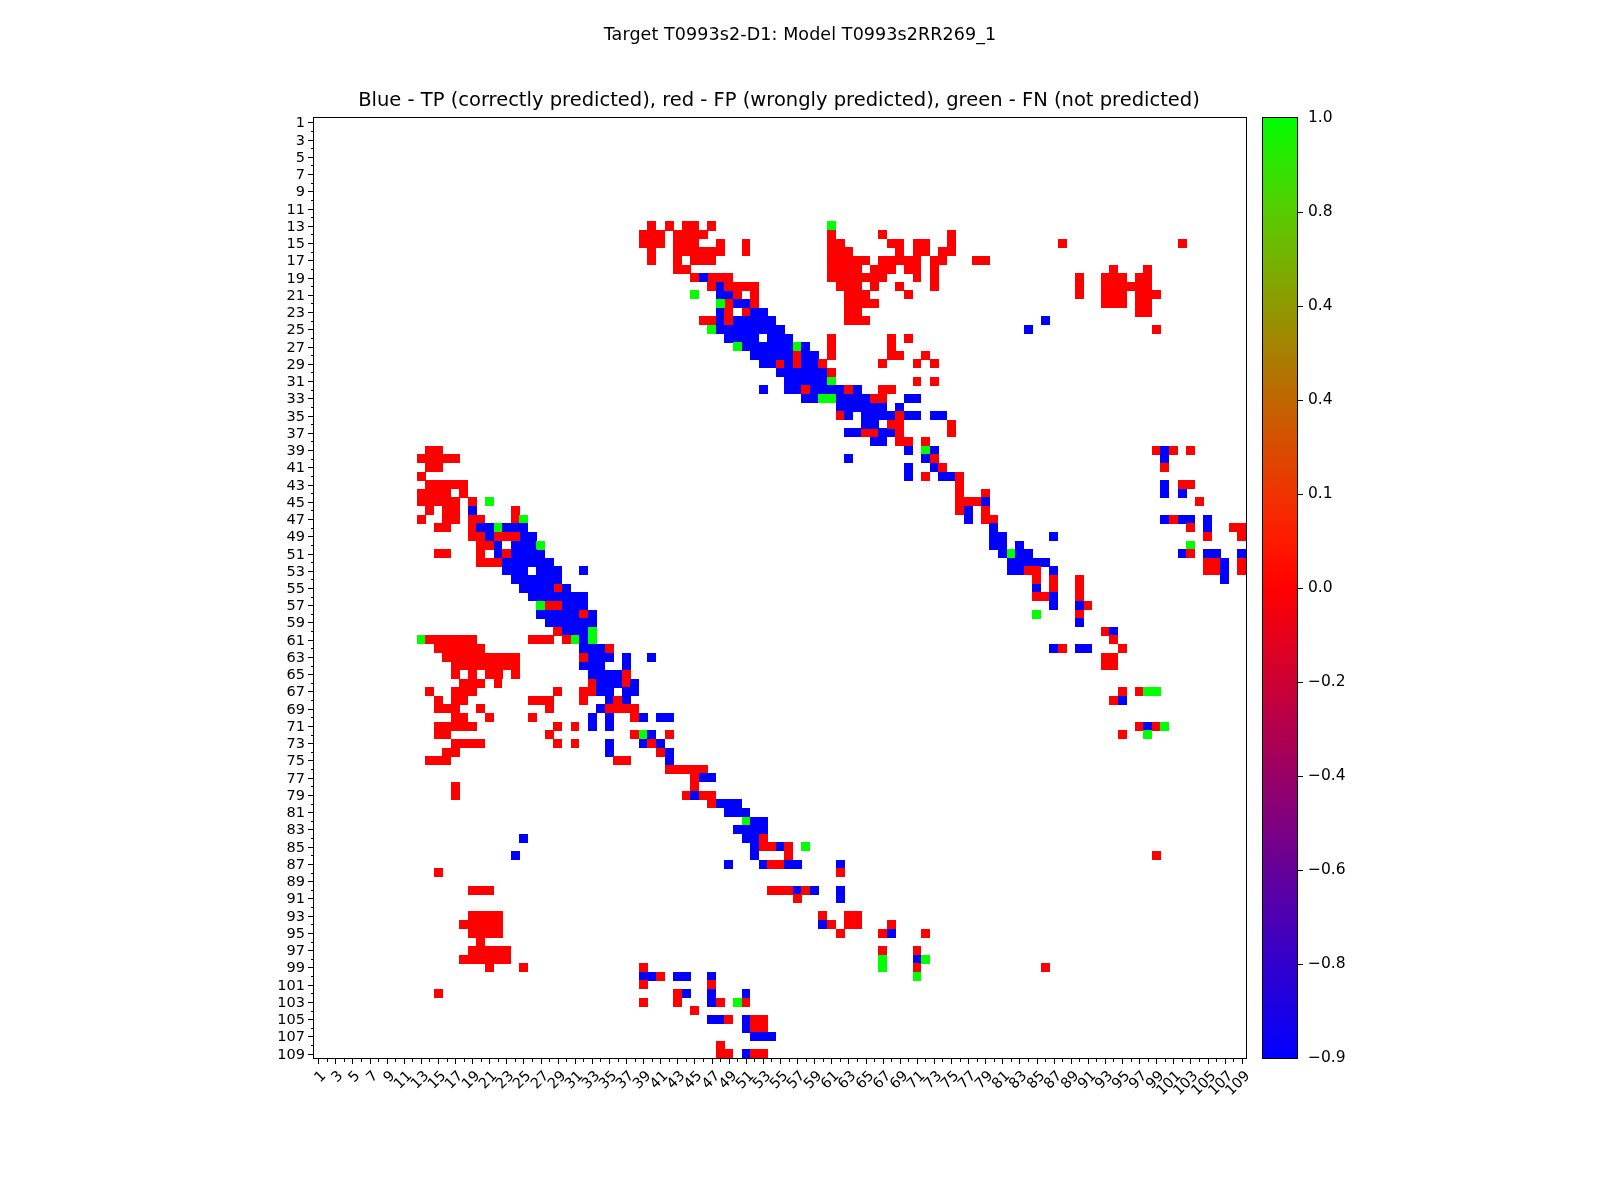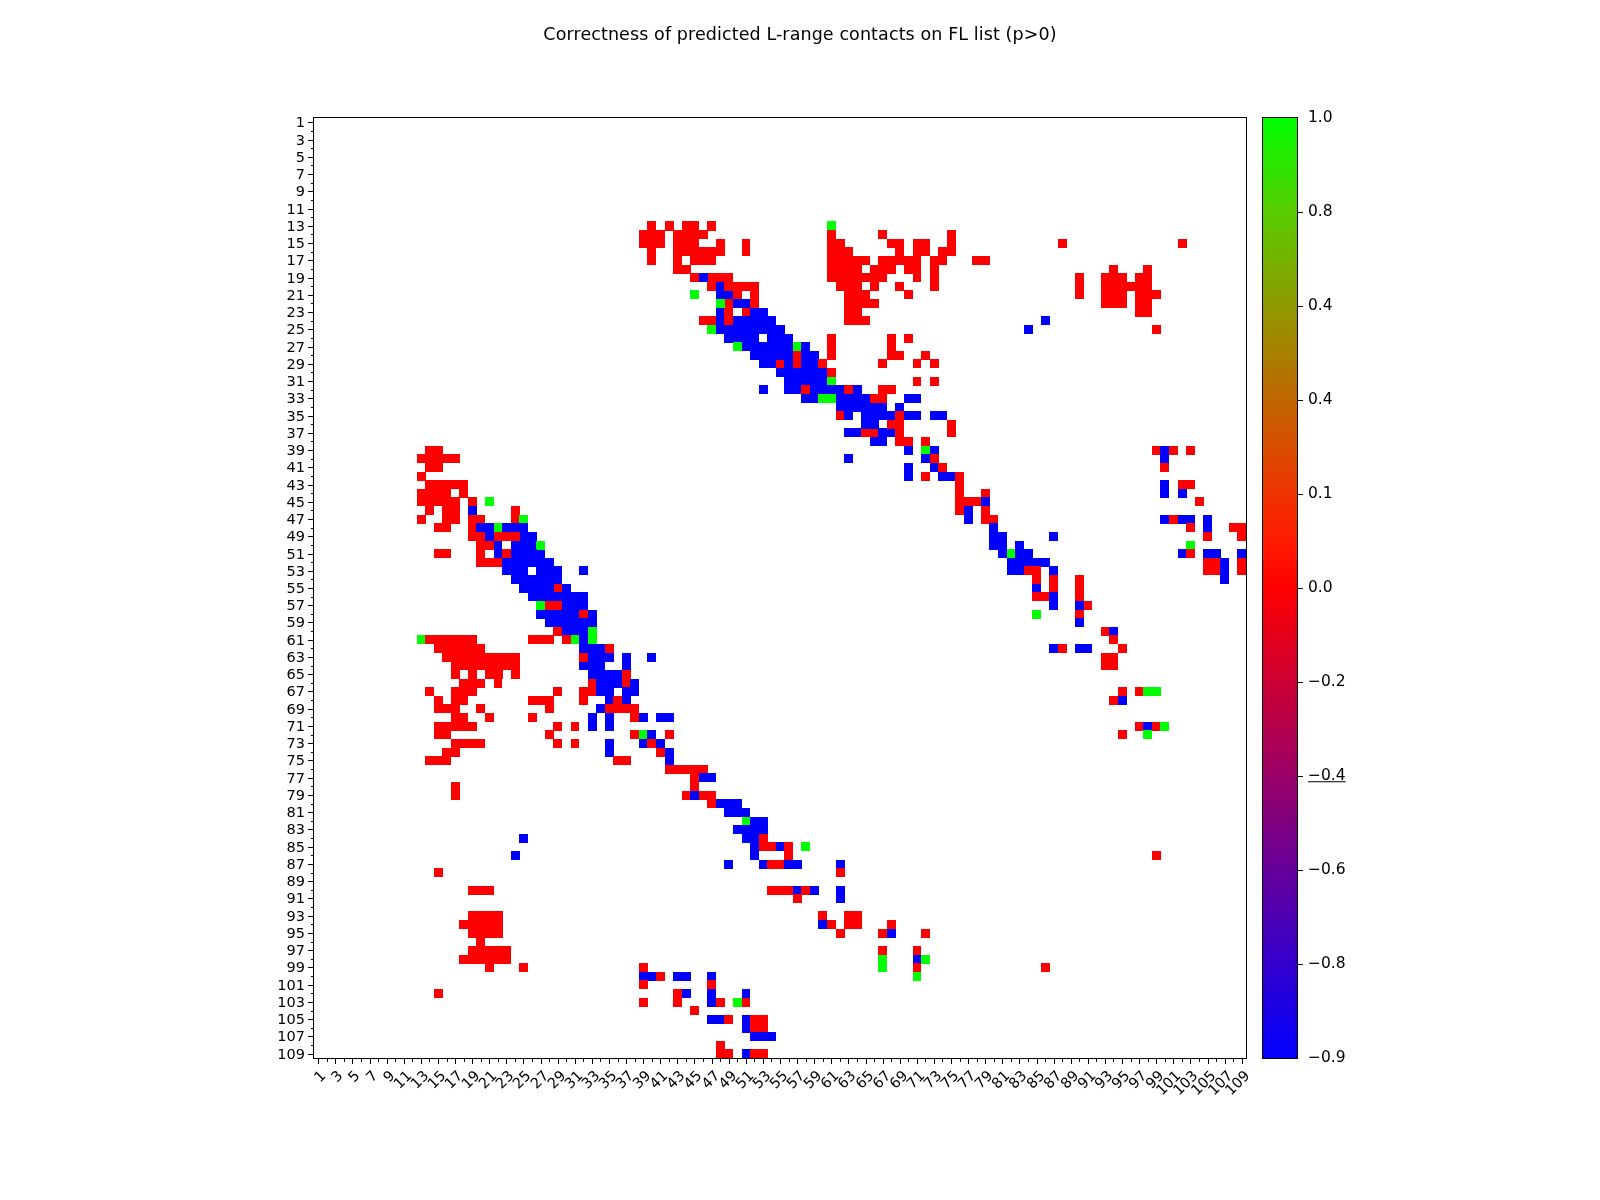--- a/index.html
+++ b/index.html
@@ -150,23 +150,24 @@
     white-space: nowrap;
     transform: translateY(-50%);
   }
 </style>
 </head>
 <body>
 
 <div id="figure">
 
   <div id="suptitle">
-    <span class="line">Correctness of predicted L-range contacts on FL list (p&gt;0)</span>
+    <span class="line">Target T0993s2-D1: Model T0993s2RR269_1</span>
   </div>
 
+  <div id="axtitle">Blue - TP (correctly predicted), red - FP (wrongly predicted), green - FN (not predicted)</div>
 
   <div id="plot">
     <div id="cells">
         <div class="cell" style="left: 333.468px; top: 103.486px; width: 8.95046px; height: 26.2716px; background: rgb(255, 0, 0);"></div>
         <div class="cell" style="left: 102.606px; top: 336.33px; width: 26.0514px; height: 9.02385px; background: rgb(255, 0, 0);"></div>
         <div class="cell" style="left: 342.018px; top: 112.11px; width: 8.95046px; height: 17.6477px; background: rgb(255, 0, 0);"></div>
         <div class="cell" style="left: 111.156px; top: 344.954px; width: 17.5009px; height: 9.02385px; background: rgb(255, 0, 0);"></div>
         <div class="cell" style="left: 350.569px; top: 103.486px; width: 8.95046px; height: 9.02385px; background: rgb(255, 0, 0);"></div>
         <div class="cell" style="left: 102.606px; top: 353.578px; width: 8.95046px; height: 9.02385px; background: rgb(255, 0, 0);"></div>
         <div class="cell" style="left: 359.119px; top: 112.11px; width: 17.5009px; height: 9.02385px; background: rgb(255, 0, 0);"></div>
@@ -1037,21 +1038,21 @@
         <div class="clabel" style="top: 188px;">0.4</div>
         <div class="ctick" style="top: 282px;"></div>
         <div class="clabel" style="top: 282px;">0.4</div>
         <div class="ctick" style="top: 376px;"></div>
         <div class="clabel" style="top: 376px;">0.1</div>
         <div class="ctick" style="top: 470px;"></div>
         <div class="clabel" style="top: 470px;">0.0</div>
         <div class="ctick" style="top: 564px;"></div>
         <div class="clabel" style="top: 564px;">−0.2</div>
         <div class="ctick" style="top: 658px;"></div>
-        <div class="clabel" style="top: 658px; text-decoration: underline;">−0.4</div>
+        <div class="clabel" style="top: 658px;">−0.4</div>
         <div class="ctick" style="top: 752px;"></div>
         <div class="clabel" style="top: 752px;">−0.6</div>
         <div class="ctick" style="top: 846px;"></div>
         <div class="clabel" style="top: 846px;">−0.8</div>
         <div class="clabel" style="top: 940px;">−0.9</div>
       </div>
   </div>
 
 </div>
 

